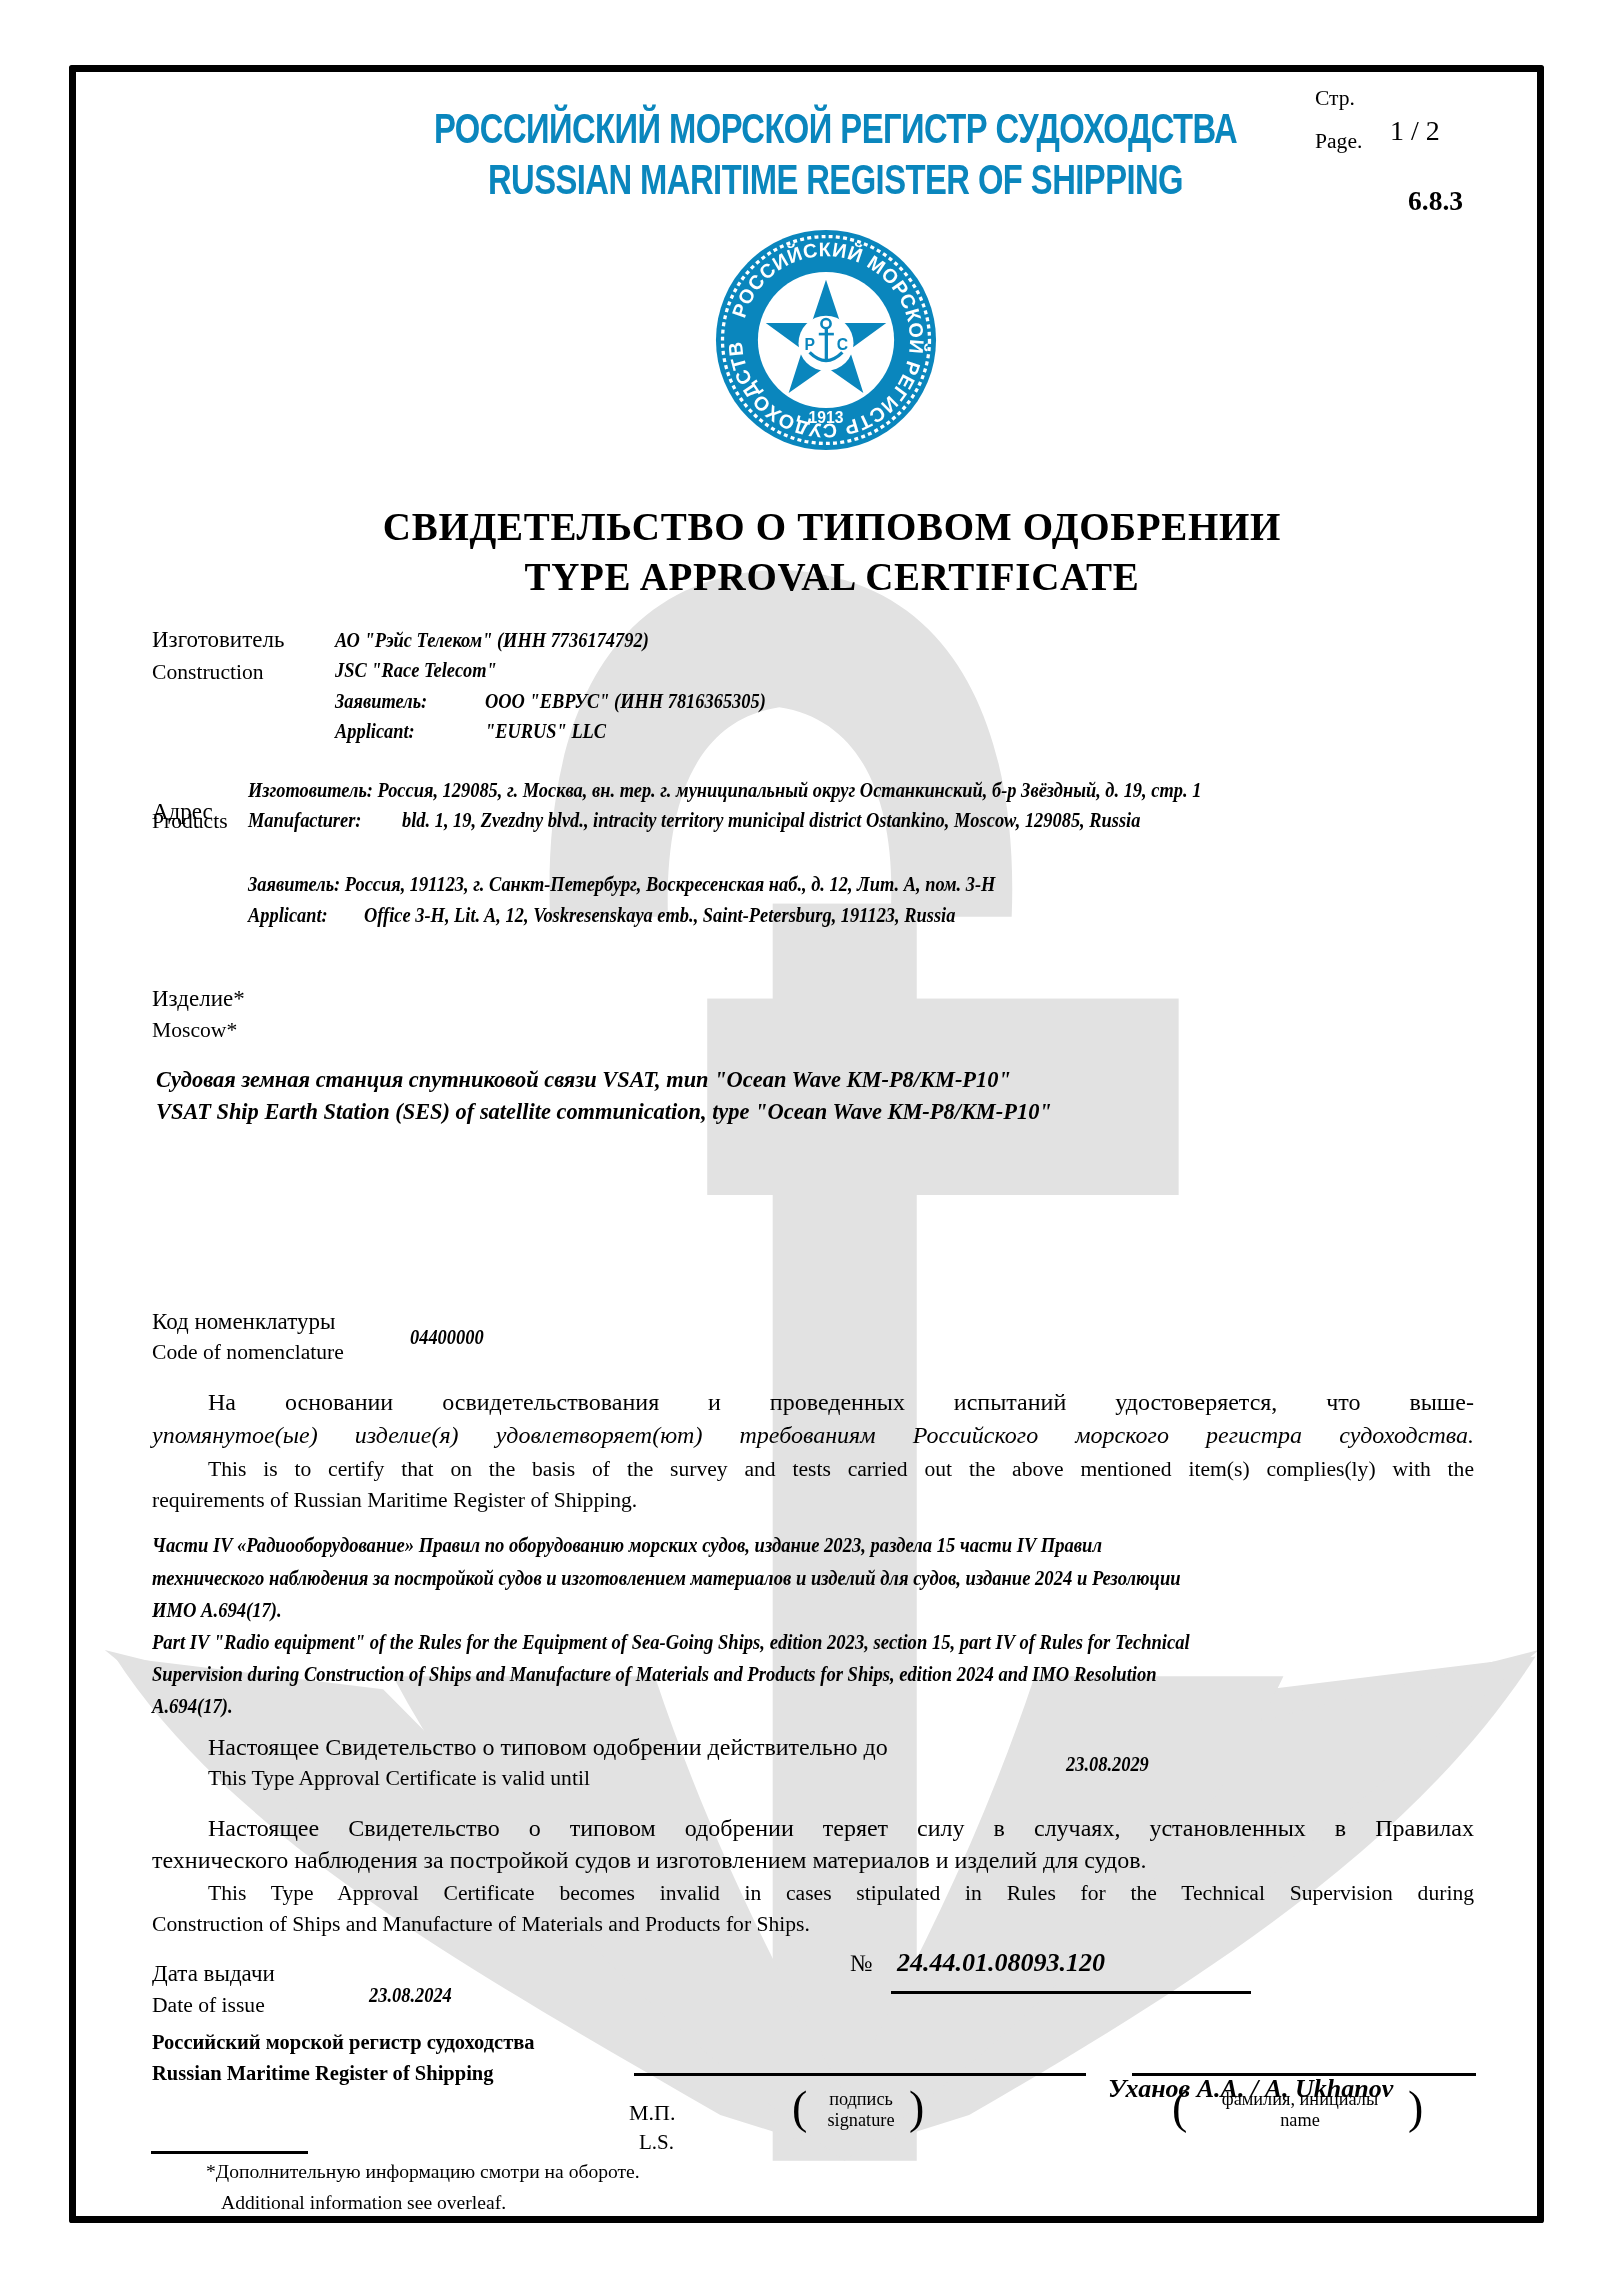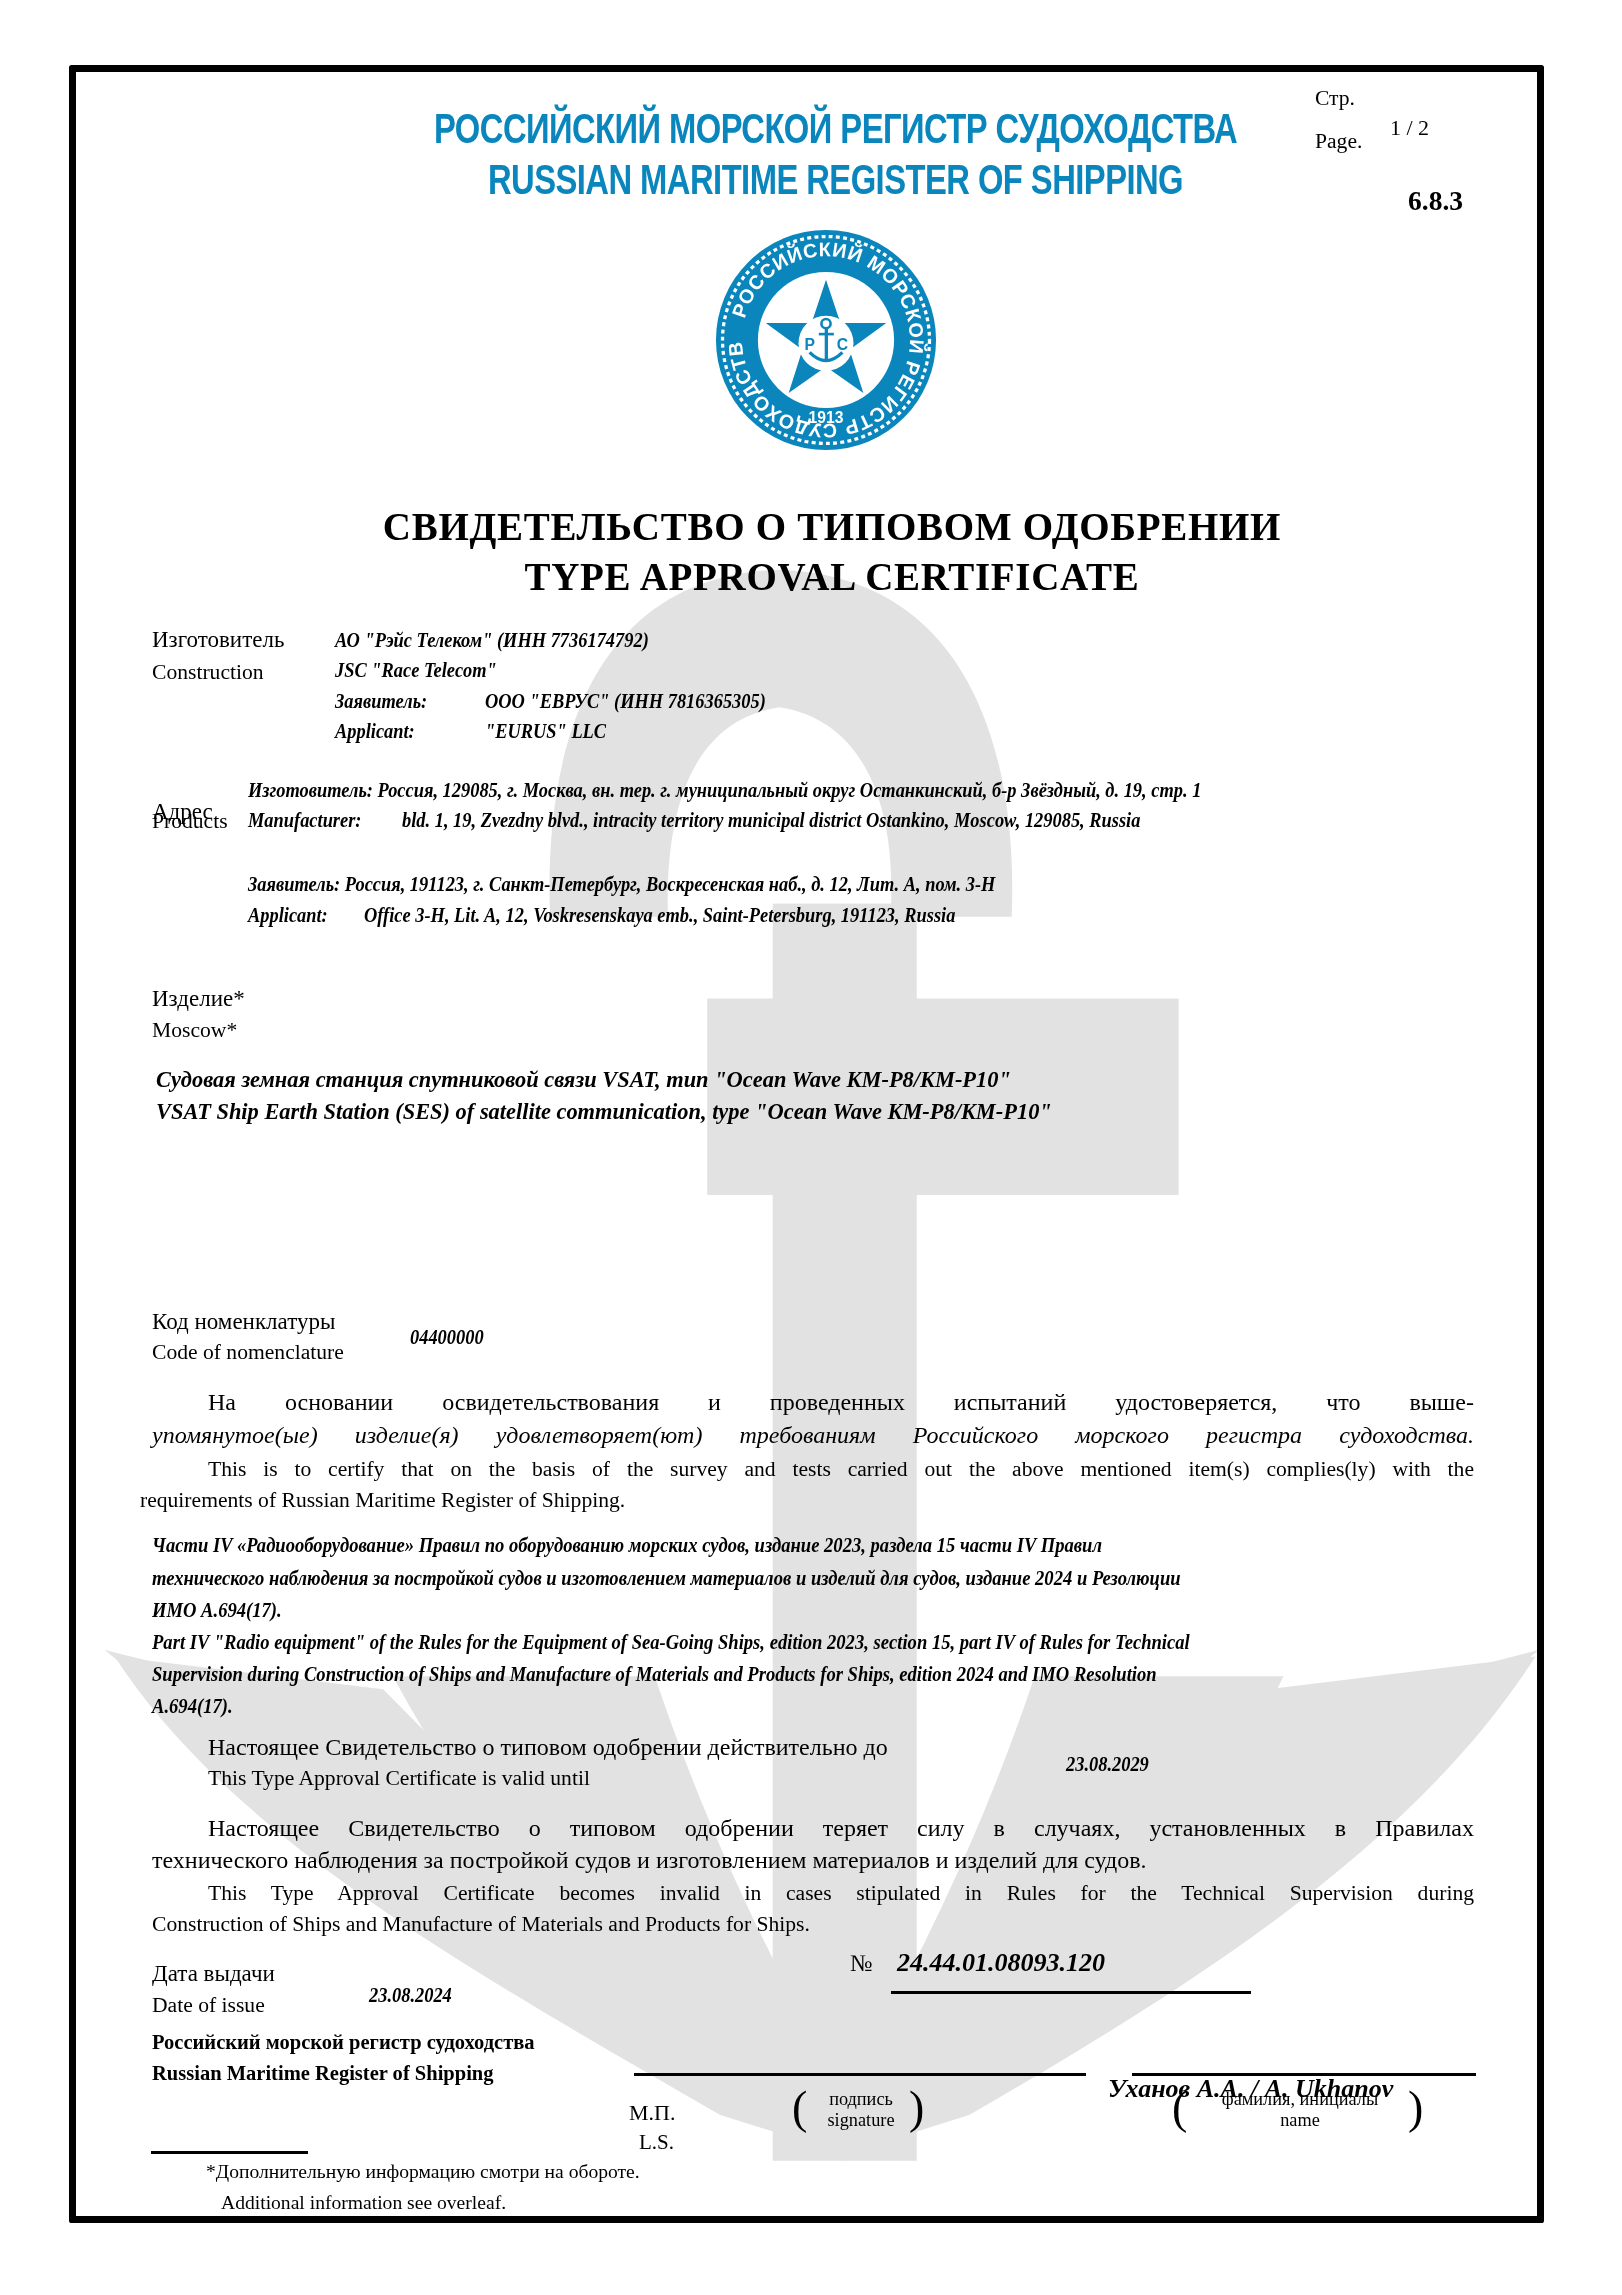--- a/index.html
+++ b/index.html
@@ -48,21 +48,21 @@
 
 <div class="frame"></div>
 
 <div class="layer">
 
   <div class="abs hdr" style="top:105px;">РОССИЙСКИЙ МОРСКОЙ РЕГИСТР СУДОХОДСТВА</div>
   <div class="abs hdr" style="top:156px;">RUSSIAN MARITIME REGISTER OF SHIPPING</div>
 
   <div class="abs small-serif" style="left:1315px; top:86px;">Стр.</div>
   <div class="abs small-serif" style="left:1315px; top:129px;">Page.</div>
-  <div class="abs" style="left:1390px; top:115px; font-size:22px;">1 / 2</div>
+  <div class="abs" style="left:1390px; top:115px; font-size:28px;">1 / 2</div>
   <div class="abs" style="left:1408px; top:185px; font-size:27.5px; font-weight:700;">6.8.3</div>
 
   <svg class="abs" style="left:714px; top:228px;" width="224" height="224" viewBox="0 0 342 342" xmlns="http://www.w3.org/2000/svg">
     <defs>
       <path id="ringPath" d="M 171 171 m -128 0 a 128 128 0 1 1 256 0 a 128 128 0 1 1 -256 0"></path>
     </defs>
     <circle cx="171" cy="171" r="168" fill="#0a86bd"></circle>
     <circle cx="171" cy="171" r="158" fill="none" stroke="#ffffff" stroke-width="5" stroke-dasharray="6 5"></circle>
     <circle cx="171" cy="171" r="104" fill="#ffffff"></circle>
     <text font-family="Liberation Sans, sans-serif" font-weight="700" font-size="30" fill="#ffffff" letter-spacing="1">
@@ -107,21 +107,21 @@
   <div class="abs val-lg" style="left:156px; top:1066px;">Судовая земная станция спутниковой связи VSAT, тип "Ocean Wave KM-P8/KM-P10"</div>
   <div class="abs val-lg" style="left:156px; top:1098px;">VSAT Ship Earth Station (SES) of satellite communication, type "Ocean Wave KM-P8/KM-P10"</div>
 
   <div class="abs lbl" style="left:152px; top:1309px;">Код номенклатуры</div>
   <div class="abs lbl-sm" style="left:152px; top:1340px;">Code of nomenclature</div>
   <div class="abs val" style="left:410px; top:1326px;">04400000</div>
 
   <div class="abs body-ru just" style="left:152px; top:1389px; width:1276px; padding-left:56px; box-sizing:content-box; width:1266px;">На основании освидетельствования и проведенных испытаний удостоверяется, что выше-</div>
   <div class="abs body-ru just" style="left:152px; top:1422px;font-style:italic;">упомянутое(ые) изделие(я) удовлетворяет(ют) требованиям Российского морского регистра судоходства.</div>
   <div class="abs body-en just" style="left:208px; top:1457px; width:1266px;">This is to certify that on the basis of the survey and tests carried out the above mentioned item(s) complies(ly) with the</div>
-  <div class="abs body-en" style="left:140px; top:1488px;">requirements of Russian Maritime Register of Shipping.</div>
+  <div class="abs body-en" style="left:152px; top:1488px;">requirements of Russian Maritime Register of Shipping.</div>
 
   <div class="abs rules" style="left:152px; top:1534px;">Части IV «Радиооборудование» Правил по оборудованию морских судов, издание 2023, раздела 15 части IV Правил</div>
   <div class="abs rules" style="left:152px; top:1567px;">технического наблюдения за постройкой судов и изготовлением материалов и изделий для судов, издание 2024 и Резолюции</div>
   <div class="abs rules" style="left:152px; top:1599px;">ИМО A.694(17).</div>
   <div class="abs rules" style="left:152px; top:1631px;">Part IV "Radio equipment" of the Rules for the Equipment of Sea-Going Ships, edition 2023, section 15, part IV of Rules for Technical</div>
   <div class="abs rules" style="left:152px; top:1663px;">Supervision during Construction of Ships and Manufacture of Materials and Products for Ships, edition 2024 and IMO Resolution</div>
   <div class="abs rules" style="left:152px; top:1695px;">A.694(17).</div>
 
   <div class="abs body-ru" style="left:208px; top:1734px;">Настоящее Свидетельство о типовом одобрении действительно до</div>
   <div class="abs body-en" style="left:208px; top:1766px;">This Type Approval Certificate is valid until</div>

